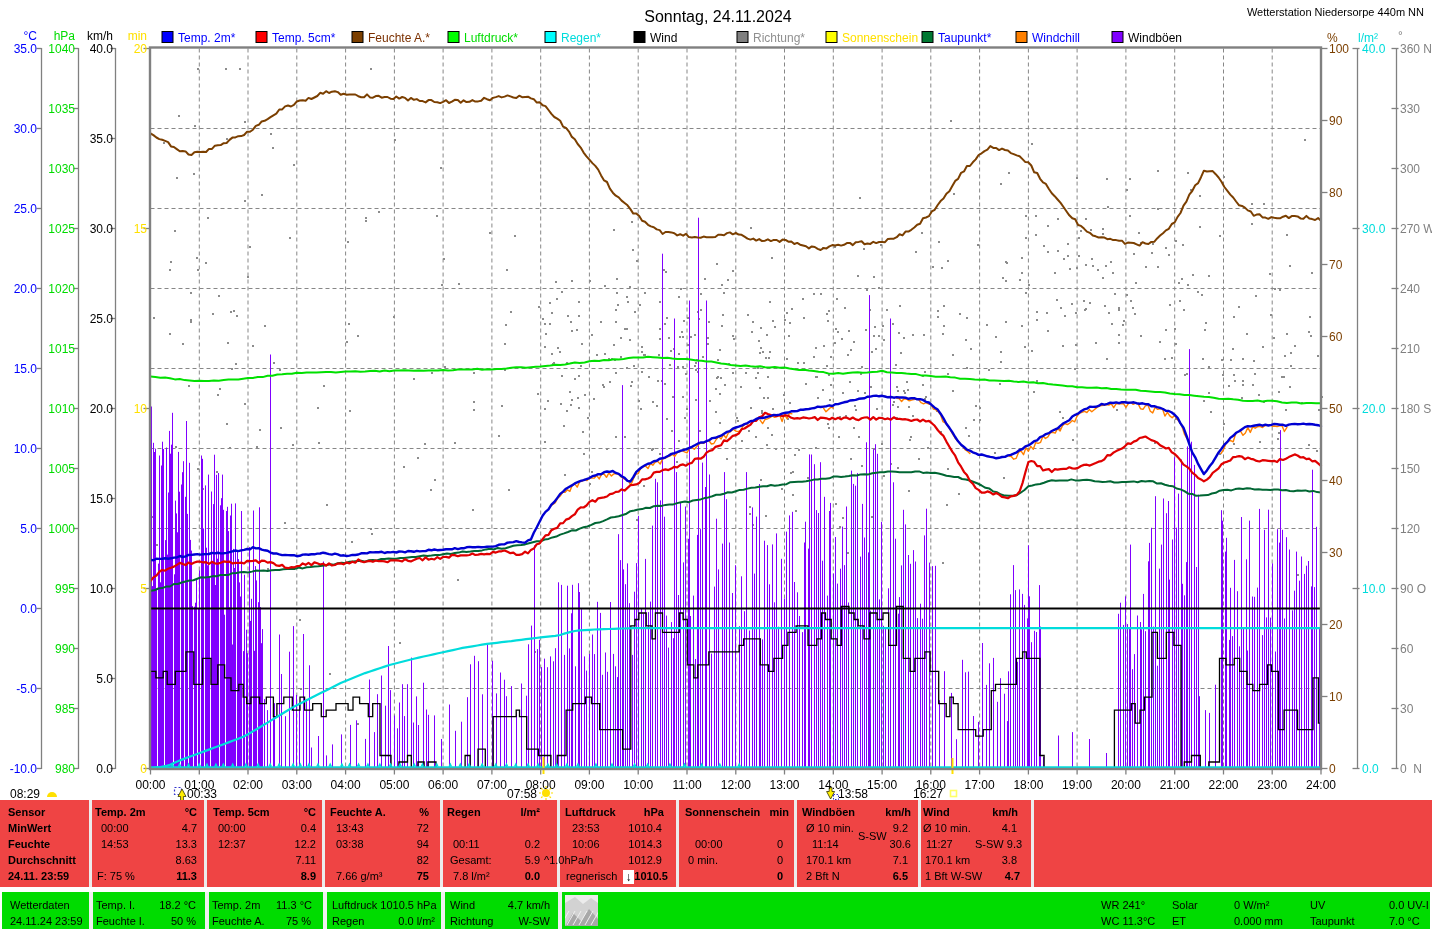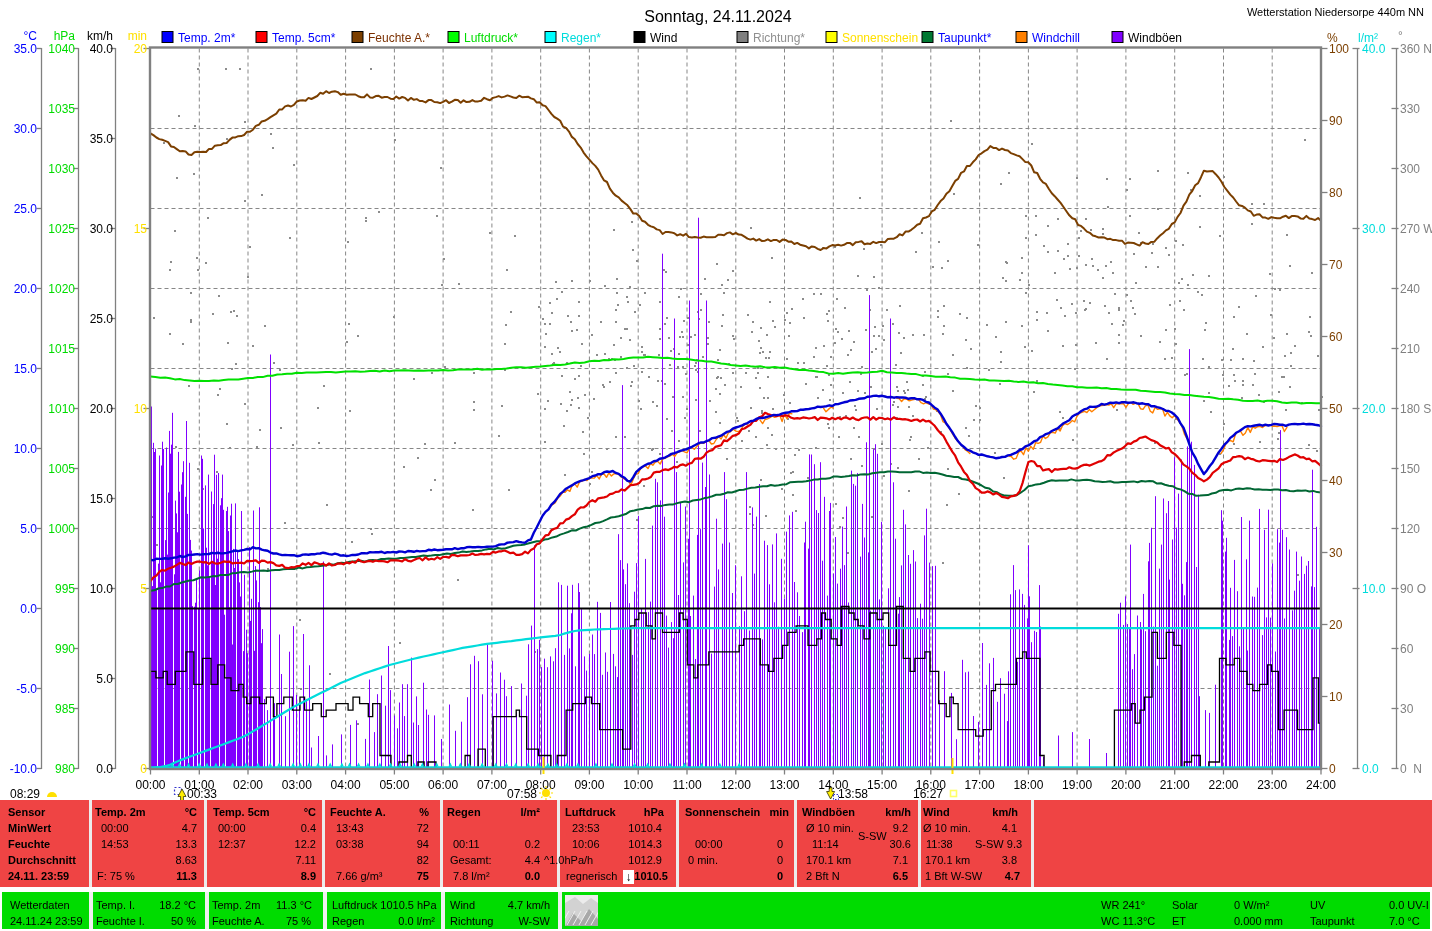--- a/index.html
+++ b/index.html
@@ -338,21 +338,21 @@
       <div style="position:absolute;top:38px;left:336px;color:#000;white-space:nowrap;">03:38</div>
       <div style="position:absolute;top:38px;right:1003px;text-align:right;color:#000;white-space:nowrap;">94</div>
       <div style="position:absolute;top:54px;right:1003px;text-align:right;color:#000;white-space:nowrap;">82</div>
       <div style="position:absolute;top:70px;left:336px;color:#000;white-space:nowrap;">7.66 g/m³</div>
       <div style="position:absolute;top:70px;right:1003px;text-align:right;font-weight:bold;color:#000;white-space:nowrap;">75</div>
       <div style="position:absolute;top:6px;left:447px;font-weight:bold;color:#000;white-space:nowrap;">Regen</div>
       <div style="position:absolute;top:6px;right:892px;text-align:right;font-weight:bold;color:#000;white-space:nowrap;">l/m²</div>
       <div style="position:absolute;top:38px;left:453px;color:#000;white-space:nowrap;">00:11</div>
       <div style="position:absolute;top:38px;right:892px;text-align:right;color:#000;white-space:nowrap;">0.2</div>
       <div style="position:absolute;top:54px;left:450px;color:#000;white-space:nowrap;">Gesamt:</div>
-      <div style="position:absolute;top:54px;right:892px;text-align:right;color:#000;white-space:nowrap;">4.4</div>
+      <div style="position:absolute;top:54px;right:892px;text-align:right;color:#000;white-space:nowrap;">5.9</div>
       <div style="position:absolute;top:70px;left:453px;color:#000;white-space:nowrap;">7.8 l/m²</div>
       <div style="position:absolute;top:70px;right:892px;text-align:right;font-weight:bold;color:#000;white-space:nowrap;">0.0</div>
       <div style="position:absolute;top:6px;left:565px;font-weight:bold;color:#000;white-space:nowrap;">Luftdruck</div>
       <div style="position:absolute;top:6px;right:768px;text-align:right;font-weight:bold;color:#000;white-space:nowrap;">hPa</div>
       <div style="position:absolute;top:22px;left:572px;color:#000;white-space:nowrap;">23:53</div>
       <div style="position:absolute;top:22px;right:770px;text-align:right;color:#000;white-space:nowrap;">1010.4</div>
       <div style="position:absolute;top:38px;left:572px;color:#000;white-space:nowrap;">10:06</div>
       <div style="position:absolute;top:38px;right:770px;text-align:right;color:#000;white-space:nowrap;">1014.3</div>
       <div style="position:absolute;top:54px;left:544px;color:#000;white-space:nowrap;">^1.0hPa/h</div>
       <div style="position:absolute;top:54px;right:770px;text-align:right;color:#000;white-space:nowrap;">1012.9</div>
@@ -374,21 +374,21 @@
       <div style="position:absolute;top:30px;left:858px;color:#000;white-space:nowrap;text-align:right;">S-SW</div>
       <div style="position:absolute;top:38px;right:521px;text-align:right;color:#000;white-space:nowrap;">30.6</div>
       <div style="position:absolute;top:54px;left:806px;color:#000;white-space:nowrap;">170.1 km</div>
       <div style="position:absolute;top:54px;right:524px;text-align:right;color:#000;white-space:nowrap;">7.1</div>
       <div style="position:absolute;top:70px;left:806px;color:#000;white-space:nowrap;">2 Bft N</div>
       <div style="position:absolute;top:70px;right:524px;text-align:right;font-weight:bold;color:#000;white-space:nowrap;">6.5</div>
       <div style="position:absolute;top:6px;left:923px;font-weight:bold;color:#000;white-space:nowrap;">Wind</div>
       <div style="position:absolute;top:6px;right:414px;text-align:right;font-weight:bold;color:#000;white-space:nowrap;">km/h</div>
       <div style="position:absolute;top:22px;left:923px;color:#000;white-space:nowrap;">Ø 10 min.</div>
       <div style="position:absolute;top:22px;right:415px;text-align:right;color:#000;white-space:nowrap;">4.1</div>
-      <div style="position:absolute;top:38px;left:926px;color:#000;white-space:nowrap;">11:38</div>
+      <div style="position:absolute;top:38px;left:926px;color:#000;white-space:nowrap;">11:27</div>
       <div style="position:absolute;top:38px;left:975px;color:#000;white-space:nowrap;">S-SW 9.3</div>
       <div style="position:absolute;top:54px;left:925px;color:#000;white-space:nowrap;">170.1 km</div>
       <div style="position:absolute;top:54px;right:415px;text-align:right;color:#000;white-space:nowrap;">3.8</div>
       <div style="position:absolute;top:70px;left:925px;color:#000;white-space:nowrap;">1 Bft W-SW</div>
       <div style="position:absolute;top:70px;right:412px;font-weight:bold;color:#000;white-space:nowrap;">4.7</div>
     </div><div style="position:absolute;left:0;top:889px;width:1432px;height:42px;background:#fff;">
       <div style="position:absolute;left:2px;top:3px;width:1428px;height:37px;background:#00dc00;font-size:11px;">
         <div style="position:absolute;left:87px;top:0;width:4px;height:100%;background:#f0f0f0;"></div>
         <div style="position:absolute;left:203px;top:0;width:4px;height:100%;background:#f0f0f0;"></div>
         <div style="position:absolute;left:321px;top:0;width:4px;height:100%;background:#f0f0f0;"></div>

